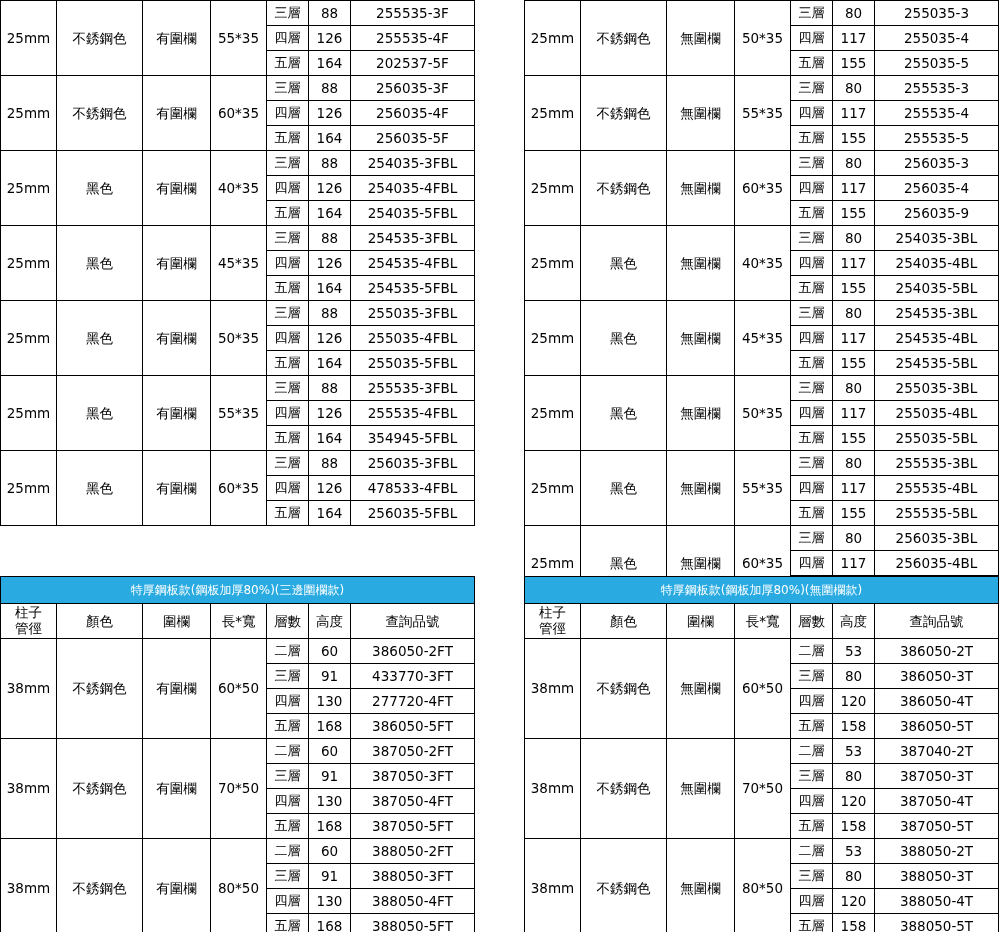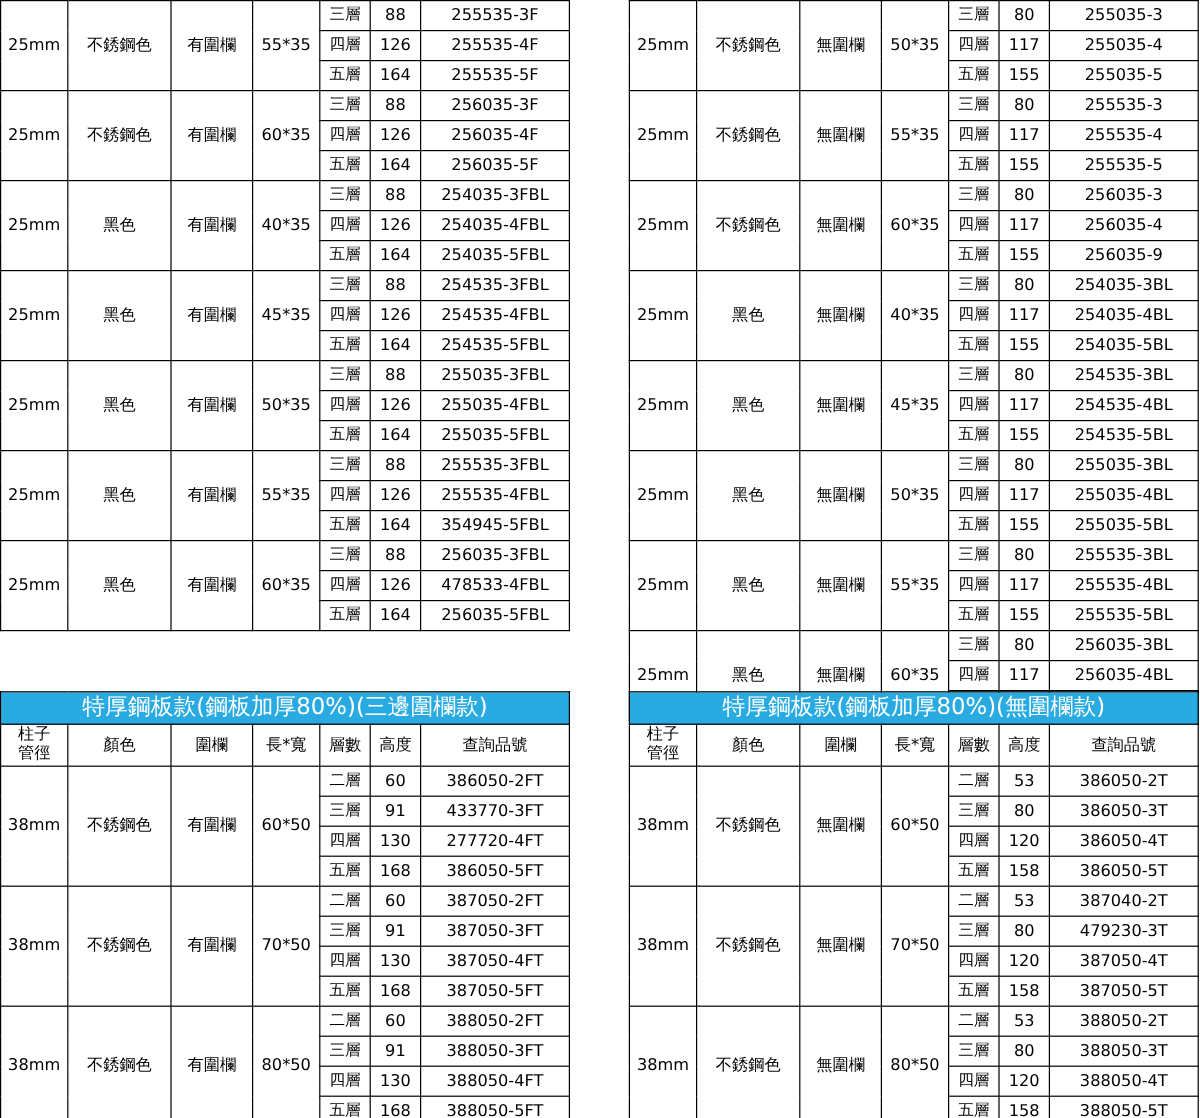--- a/index.html
+++ b/index.html
@@ -34,21 +34,21 @@
     vertical-align: middle;
     font-weight: normal;
     padding: 0;
     line-height: 1.05;
     white-space: nowrap;
   }
   .title-cell {
     background: #29ABE2;
     color: #ffffff;
     font-weight: bold;
-    font-size: 19px;
+    font-size: 12px;
     height: 26px;
     letter-spacing: 0px;
   }
   .hdr td {
     height: 34px;
     font-size: 13.5px;
   }
   .hdr .two-line {
     line-height: 1.15;
   }
@@ -121,21 +121,21 @@
             <td class="rowcell">255535-3F</td>
           </tr>
           <tr class="h-row">
             <td class="layer-cell">四層</td>
             <td class="rowcell">126</td>
             <td class="rowcell">255535-4F</td>
           </tr>
           <tr class="h-row">
             <td class="layer-cell">五層</td>
             <td class="rowcell">164</td>
-            <td class="rowcell">255535-5F</td>
+            <td class="rowcell">202537-5F</td>
           </tr>
           <tr class="h-row">
             <td rowspan="3" class="rowcell">25mm</td>
             <td rowspan="3" class="rowcell">不銹鋼色</td>
             <td rowspan="3" class="rowcell">有圍欄</td>
             <td rowspan="3" class="rowcell">60*35</td>
             <td class="layer-cell">三層</td>
             <td class="rowcell">88</td>
             <td class="rowcell">256035-3F</td>
           </tr>
@@ -569,21 +569,21 @@
             <td rowspan="4" class="rowcell">不銹鋼色</td>
             <td rowspan="4" class="rowcell">無圍欄</td>
             <td rowspan="4" class="rowcell">70*50</td>
             <td class="layer-cell">二層</td>
             <td class="rowcell">53</td>
             <td class="rowcell">387040-2T</td>
           </tr>
           <tr class="h-row">
             <td class="layer-cell">三層</td>
             <td class="rowcell">80</td>
-            <td class="rowcell">479230-3T</td>
+            <td class="rowcell">387050-3T</td>
           </tr>
           <tr class="h-row">
             <td class="layer-cell">四層</td>
             <td class="rowcell">120</td>
             <td class="rowcell">387050-4T</td>
           </tr>
           <tr class="h-row">
             <td class="layer-cell">五層</td>
             <td class="rowcell">158</td>
             <td class="rowcell">387050-5T</td>

